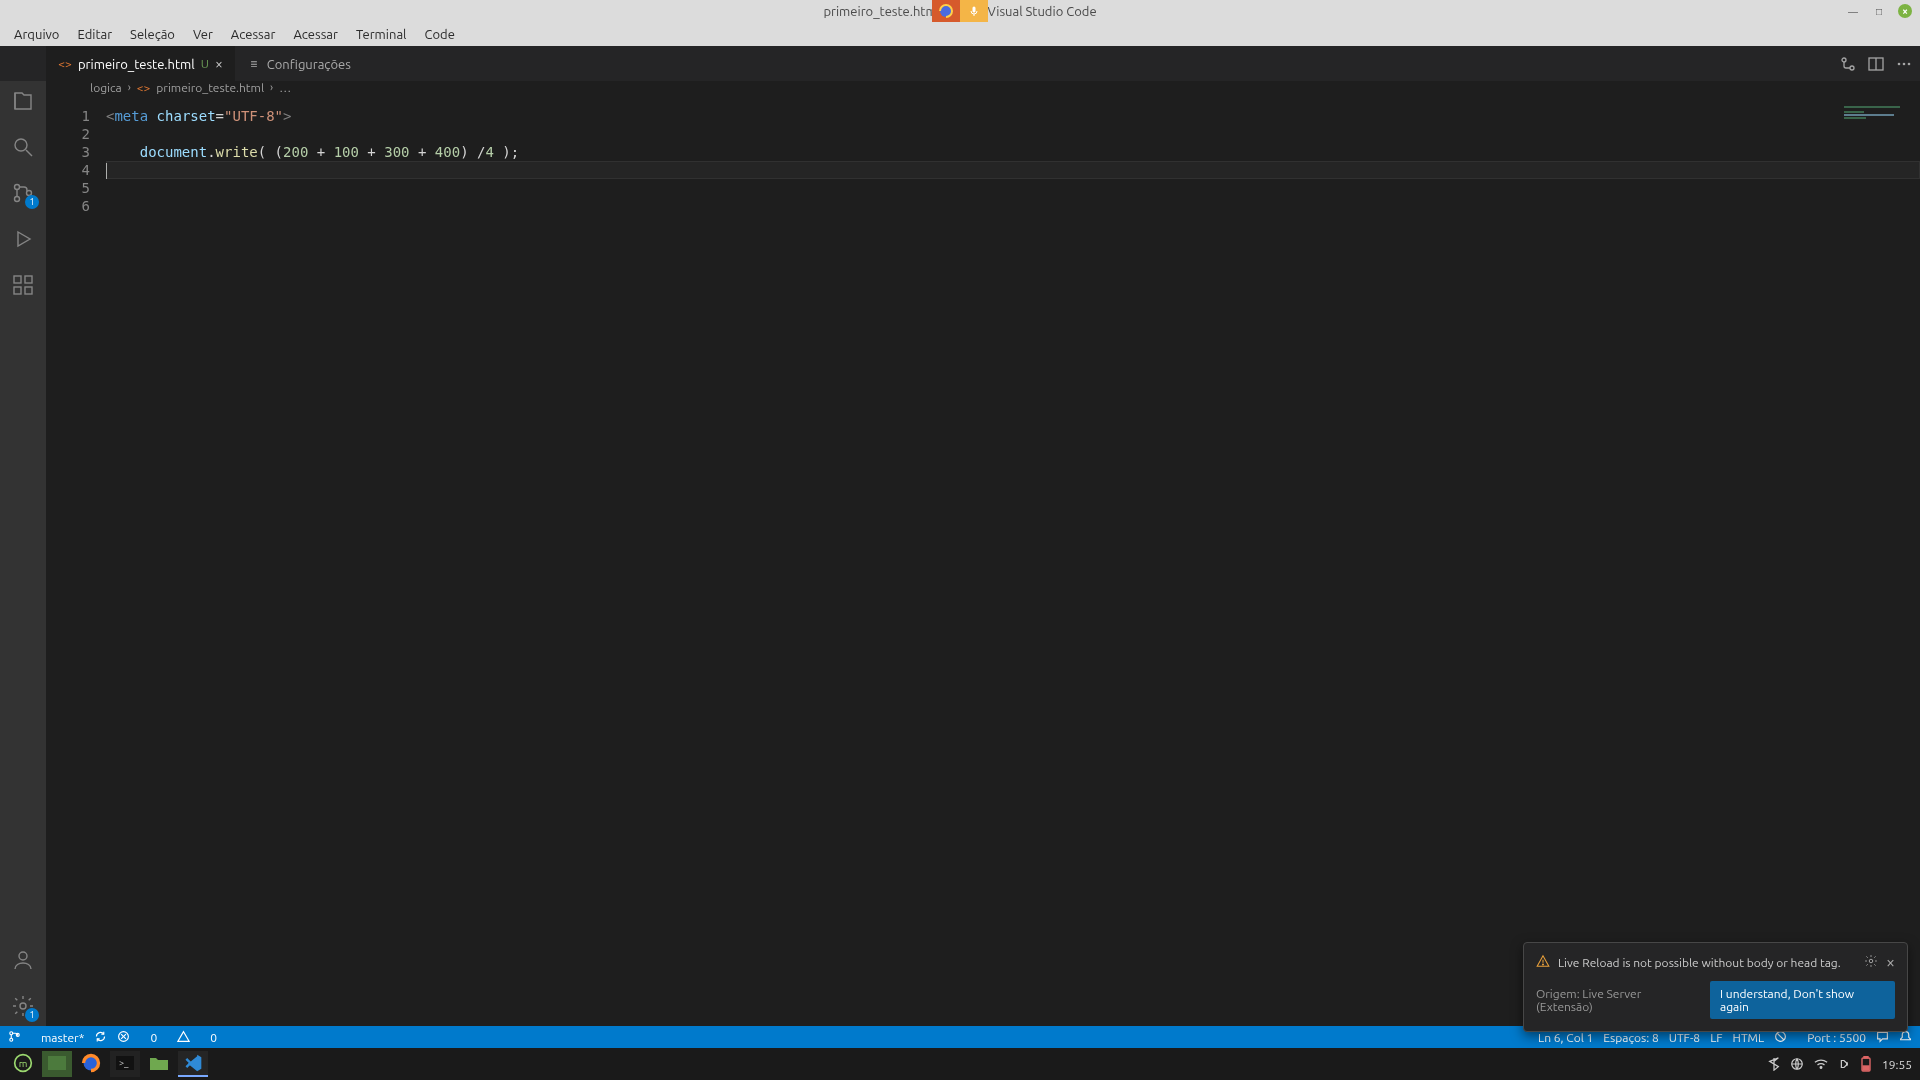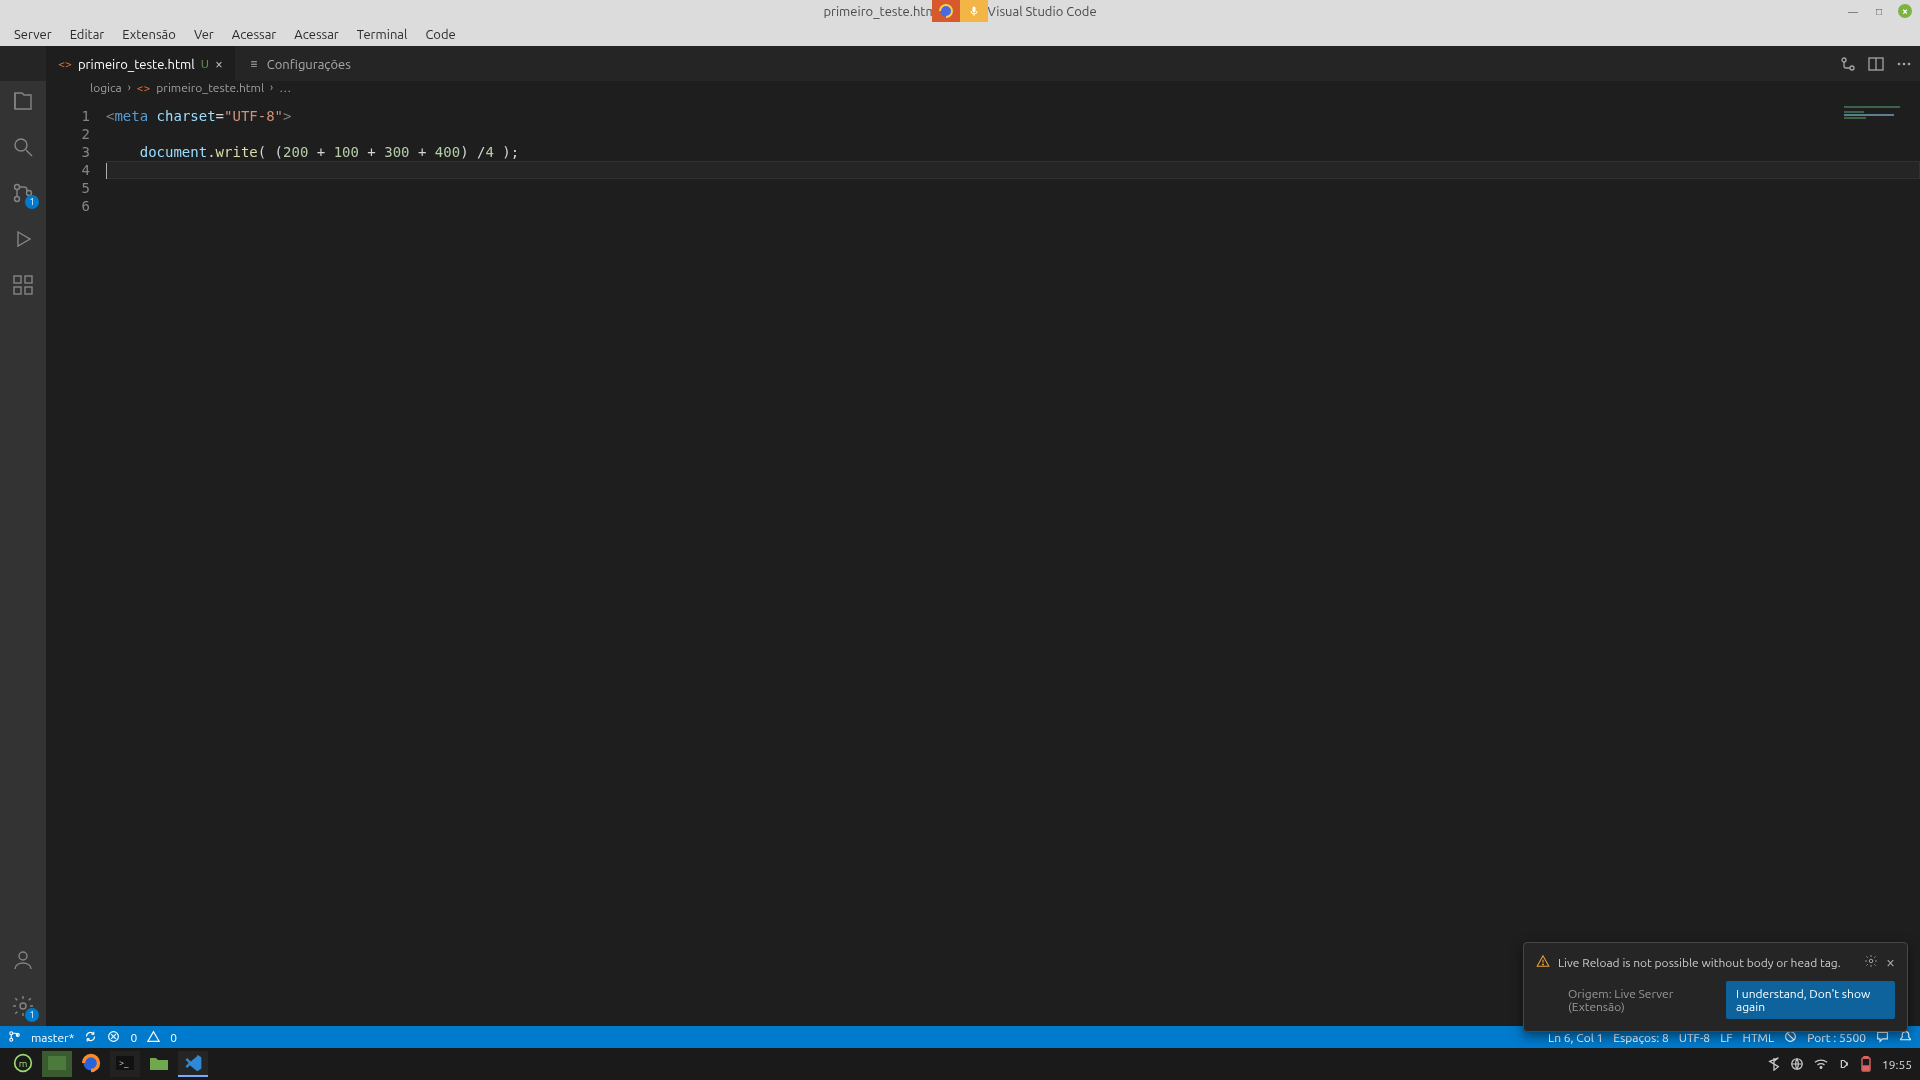--- a/index.html
+++ b/index.html
@@ -80,28 +80,28 @@
   .code .current{background:rgba(255,255,255,0.03);box-shadow:inset 0 0 0 1px rgba(255,255,255,0.06);}
   .cursor{display:inline-block;width:1px;height:16px;background:#aeafad;vertical-align:middle;}
   .minimap{position:absolute;top:0;right:0;width:80px;height:100%;opacity:.5;}
   .minimap .mm-line{position:absolute;left:4px;right:20px;height:2px;background:#4a6;}
 
   
   .notification{position:absolute;right:12px;bottom:48px;width:385px;background:var(--notif);border:1px solid var(--notif-border);border-radius:4px;color:#ccc;font-size:12px;box-shadow:0 4px 12px rgba(0,0,0,.5);}
   .notification .nhdr{display:flex;align-items:center;padding:10px 12px;gap:8px;}
   .notification .warn{color:#e9a13b;}
   .notification .spacer{flex:1;}
-  .notification .nbody{padding:0 12px 12px;display:flex;align-items:center;justify-content:space-between;gap:10px;margin-left:32px;}
+  .notification .nbody{padding:0 12px 12px;display:flex;align-items:center;justify-content:space-between;gap:10px;}
   .notification .btn{background:#0e639c;color:#fff;padding:6px 10px;border-radius:2px;font-size:12px;}
   .nicon{color:#aaa;}
 
   
   .statusbar{height:22px;background:var(--statusbar);color:#fff;display:flex;align-items:center;font-size:12px;padding:0 8px;justify-content:space-between;}
   .statusbar .seg{display:flex;align-items:center;gap:10px;}
-  .seg .item{display:flex;align-items:center;gap:10px;}
+  .seg .item{display:flex;align-items:center;gap:20px;}
   .sicon svg{width:13px;height:13px;stroke:#fff;fill:none;stroke-width:1.4;}
 
   
   .taskbar{height:var(--tb-h);background:var(--taskbar);display:flex;align-items:center;justify-content:space-between;padding:0 8px;}
   .taskbar .left{display:flex;align-items:center;gap:4px;}
   .tb-app{width:30px;height:26px;display:flex;align-items:center;justify-content:center;font-size:16px;border-bottom:2px solid transparent;}
   .tb-app.active{border-bottom:2px solid #7aa9ff;background:rgba(255,255,255,.05);}
   .taskbar .tray{display:flex;align-items:center;gap:10px;color:#ddd;font-size:12px;}
   .tray .tr{display:flex;align-items:center;}
 </style>
@@ -128,23 +128,23 @@
       </div>
     </div>
     <div class="win-controls">
       <span class="win-btn">—</span>
       <span class="win-btn">□</span>
       <span class="win-btn win-close">×</span>
     </div>
   </div>
 
   <div class="menubar">
-    <span class="menu">Server</span>
+    <span class="menu">Arquivo</span>
     <span class="menu">Editar</span>
-    <span class="menu">Extensão</span>
+    <span class="menu">Seleção</span>
     <span class="menu">Ver</span>
     <span class="menu">Acessar</span>
     <span class="menu">Acessar</span>
     <span class="menu">Terminal</span>
     <span class="menu">Code</span>
   </div>
 
   <div class="tabs-row">
     <div class="activity-col"></div>
     <div class="tabs">

